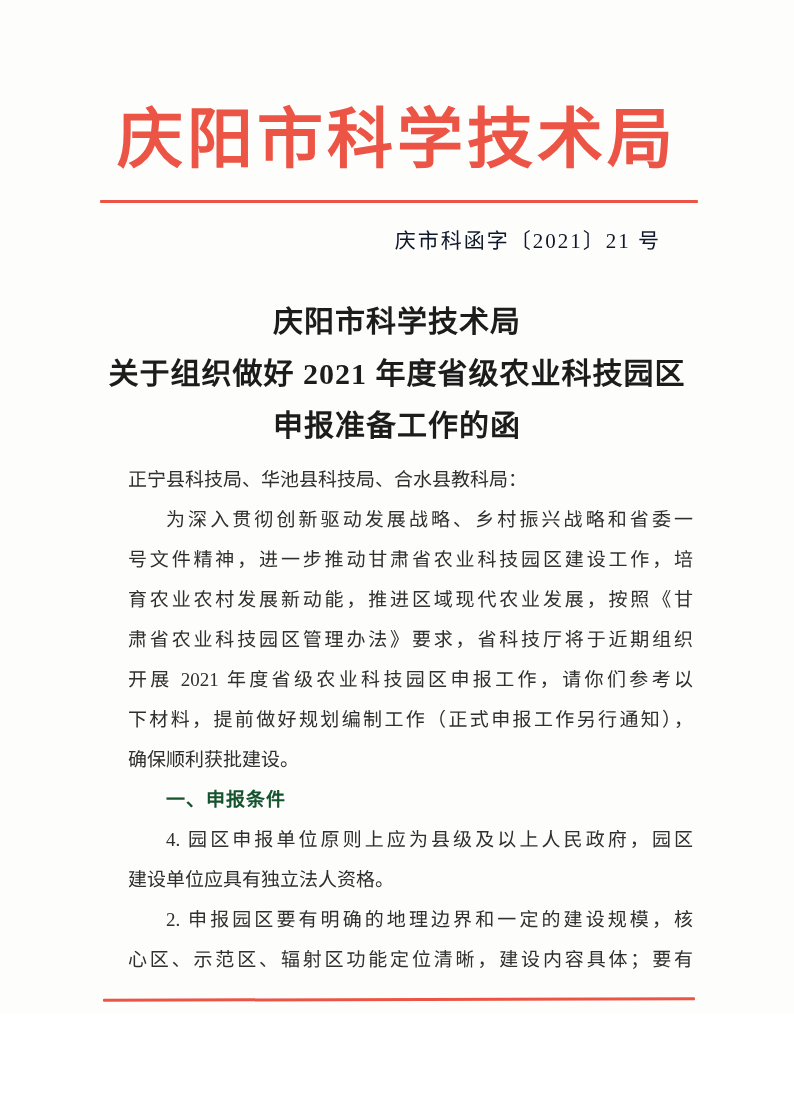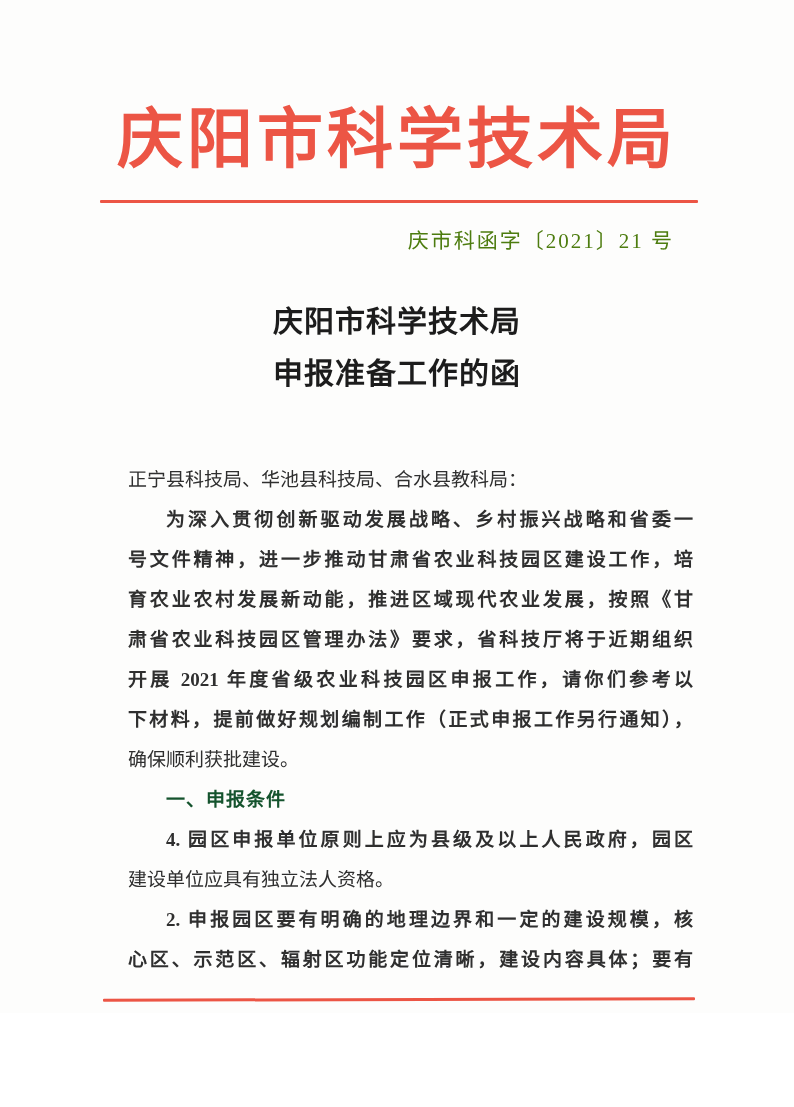--- a/index.html
+++ b/index.html
@@ -32,24 +32,24 @@
     height: 3px;
     background: #ec5545;
     border-radius: 1px;
   }
   .red-rule.top    { left: 100px; width: 598px; top: 200px; }
   .red-rule.bottom { left: 103px; width: 592px; top: 998px; transform: rotate(-0.15deg); }
 
   .doc-number {
     position: absolute;
     top: 224px;
-    right: 120px;
+    right: 133px;
     font-size: 21px;
     letter-spacing: 2px;
-    color: #4d7c0f;
+    color: #0f172a;
     white-space: nowrap;
   }
 
   .title-block {
     position: absolute;
     top: 296px;
     left: 60px;
     right: 60px;
     text-align: center;
     font-weight: 700;
@@ -67,21 +67,20 @@
     font-size: 19px;
     line-height: 40px;
     color: #2f2f2f;
   }
   .body-line { min-height: 40px; }
   .indent { text-indent: 2em; }
   .jfull {
     text-align: justify;
     text-align-last: justify;
     text-justify: inter-character;
-    font-weight: bold;
   }
   .hei {
     font-family: "Liberation Sans", sans-serif;
     font-weight: 700;
     color: #14532d;
     letter-spacing: 1px;
   }
 
   .page-number {
     position: absolute;
@@ -98,20 +97,21 @@
 <div class="page">
 
   <div class="red-header">庆阳市科学技术局</div>
 
   <div class="red-rule top"></div>
 
   <div class="doc-number">庆市科函字〔2021〕21 号</div>
 
   <div class="title-block">
     <div>庆阳市科学技术局</div>
+    <div>关于组织做好 2021 年度省级农业科技园区</div>
     <div>申报准备工作的函</div>
   </div>
 
   <div class="body-block">
     <div class="body-line">正宁县科技局、华池县科技局、合水县教科局：</div>
     <div class="body-line indent jfull">为深入贯彻创新驱动发展战略、乡村振兴战略和省委一</div>
     <div class="body-line jfull">号文件精神，进一步推动甘肃省农业科技园区建设工作，培</div>
     <div class="body-line jfull">育农业农村发展新动能，推进区域现代农业发展，按照《甘</div>
     <div class="body-line jfull">肃省农业科技园区管理办法》要求，省科技厅将于近期组织</div>
     <div class="body-line jfull">开展 2021 年度省级农业科技园区申报工作，请你们参考以</div>

